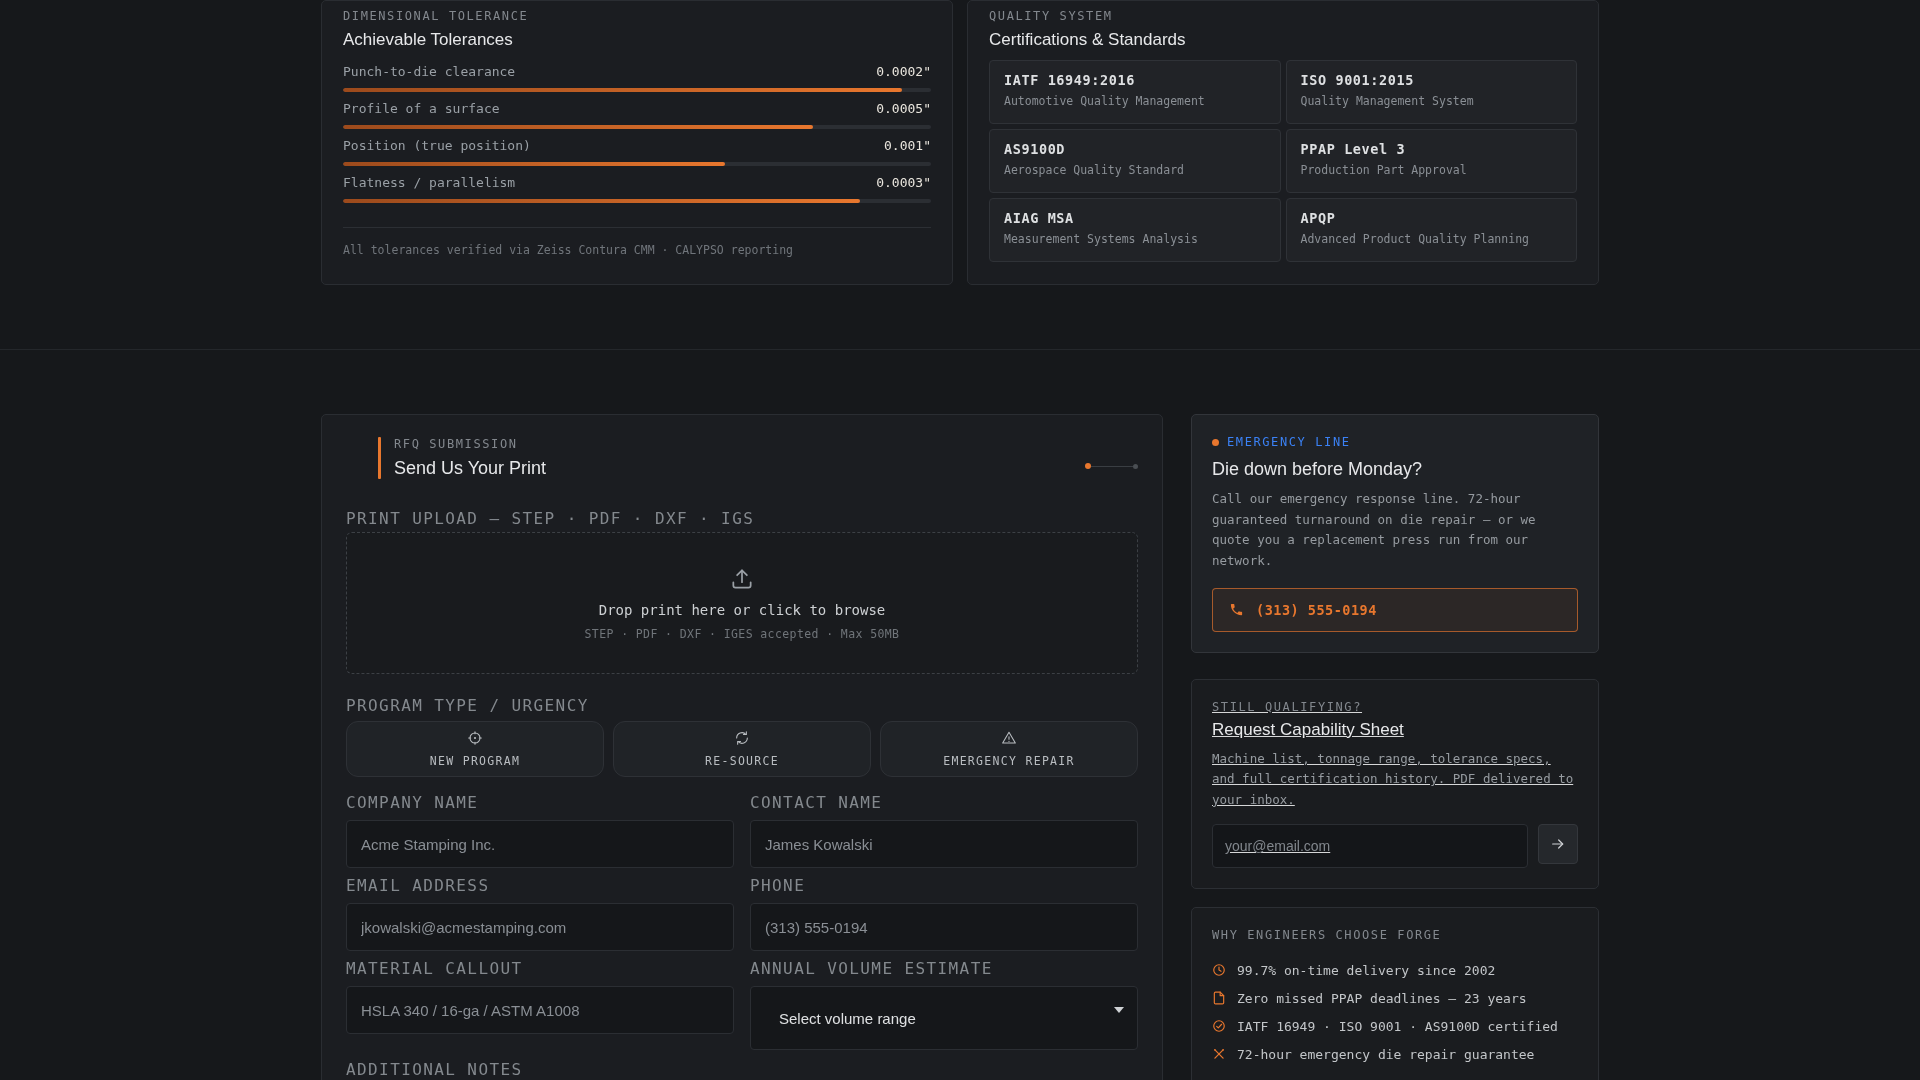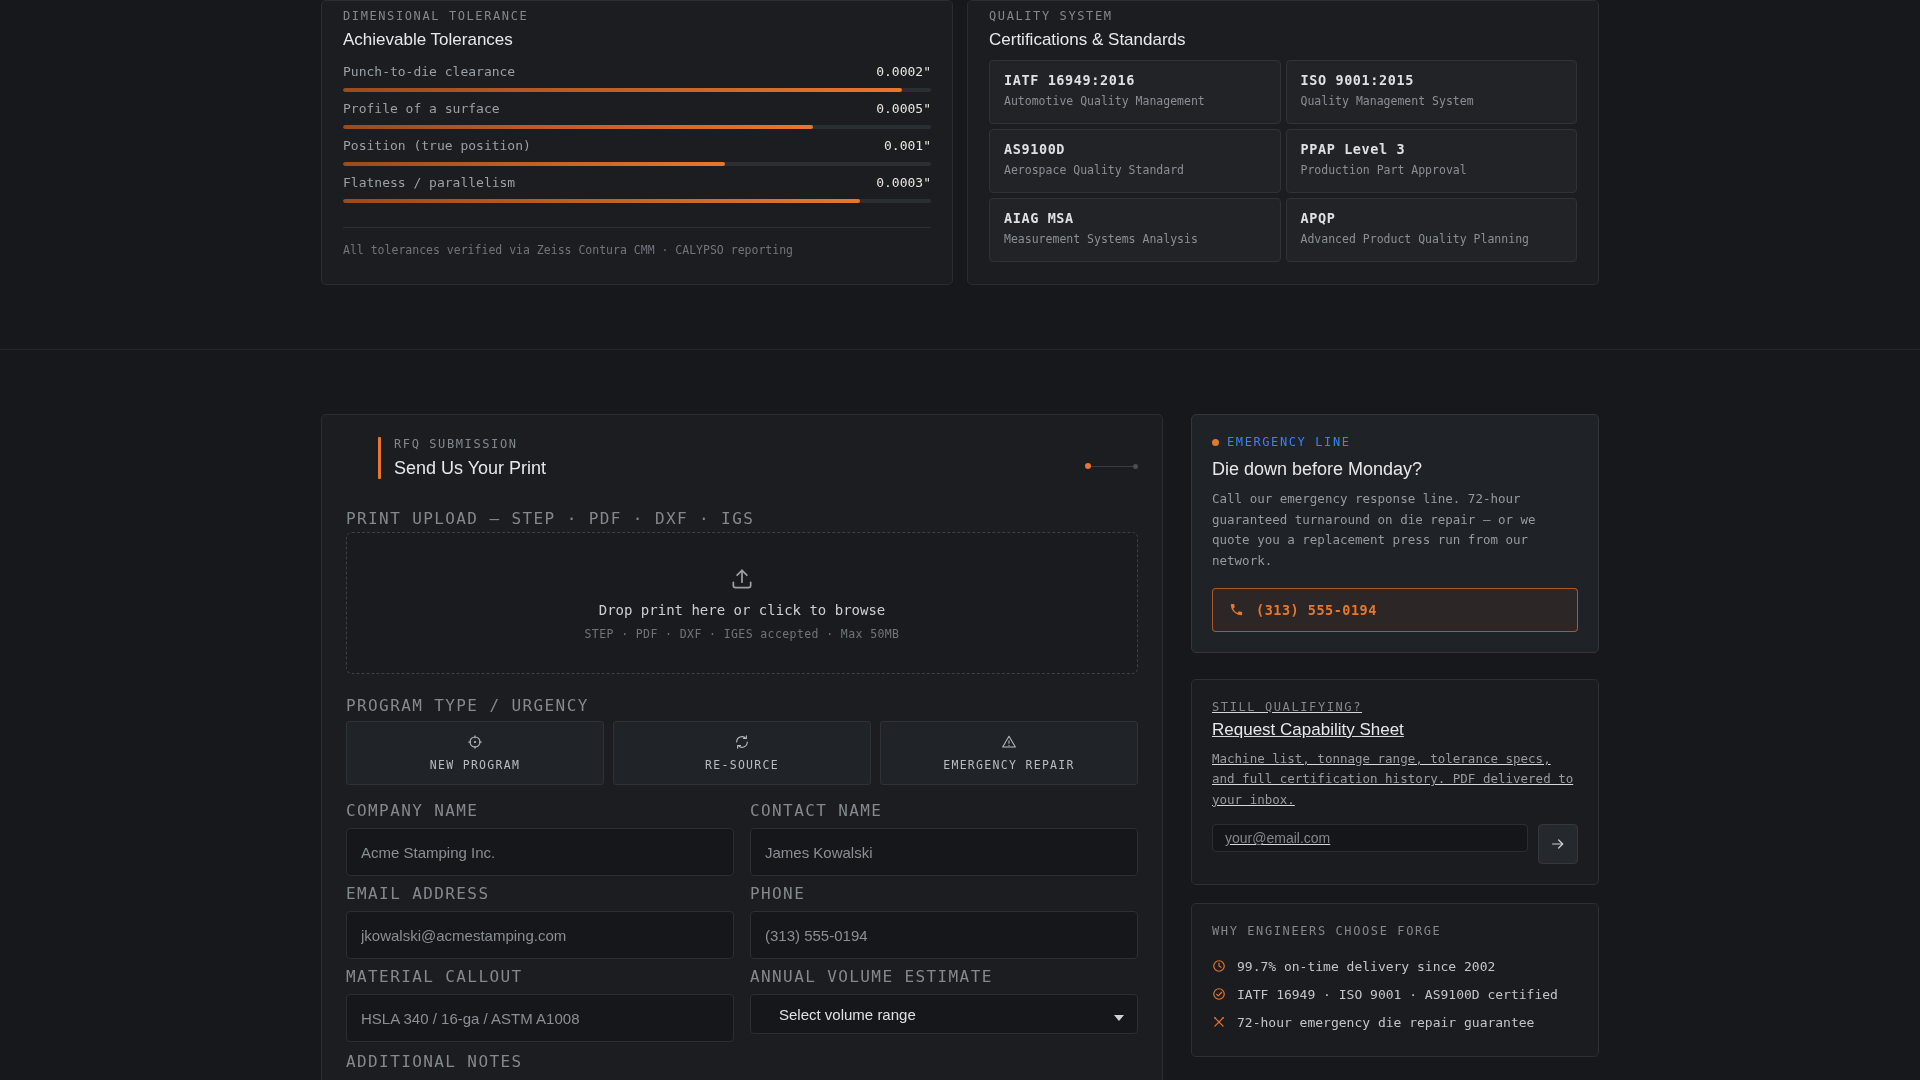--- a/index.html
+++ b/index.html
@@ -75,38 +75,38 @@
     margin-top: 6px; height: 142px; border: 1.5px dashed #3c4045; border-radius: 6px;
     display: flex; flex-direction: column; align-items: center; justify-content: center;
     background: #191b1e; cursor: pointer;
   }
   .dropzone-main { margin-top: 10px; font-size: 14px; color: #cdd0d3; }
   .dropzone-sub { margin-top: 9px; font-size: 11.5px; letter-spacing: 0.4px; color: #70757a; }
 
   .program-label { margin-top: 24px; }
   .program-row { margin-top: 8px; display: flex; gap: 9px; }
   .program-btn {
-    flex: 1; height: 64px; background: #202327; border: 1px solid #2e3136; border-radius: 3px;
+    flex: 1; height: 56px; background: #202327; border: 1px solid #2e3136; border-radius: 12px;
     display: flex; flex-direction: column; align-items: center; justify-content: center; gap: 8px;
     cursor: pointer;
   }
   .program-btn-label { font-size: 11.5px; letter-spacing: 1.3px; color: #b9bdc1; }
 
   .fields-grid { margin-top: 18px; display: grid; grid-template-columns: 1fr 1fr; gap: 10px 16px; }
   .field-cell .field-label { display: block; margin-bottom: 10px; }
   .text-input, .select-input, .notes-area {
     width: 100%; background: #15171a; border: 1px solid #2b2e33; border-radius: 4px;
     color: #dfe1e3; font-family: "Liberation Sans", sans-serif; font-size: 15px;
     padding: 0 14px; outline: none;
   }
   .text-input { height: 48px; }
   .text-input::placeholder, .notes-area::placeholder { color: #8a8f95; }
   .select-wrap { position: relative; }
   .select-input {
-    height: 40px; appearance: none; -webkit-appearance: none; cursor: pointer; padding-left: 28px;
+    height: 64px; appearance: none; -webkit-appearance: none; cursor: pointer; padding-left: 28px;
   }
   .select-chevron {
     position: absolute; right: 14px; top: 21px; width: 0; height: 0;
     border-left: 5px solid transparent; border-right: 5px solid transparent;
     border-top: 6px solid #cfd2d5; pointer-events: none;
   }
   .notes-wrap { margin-top: 10px; }
 
   
   .right-col { width: 408px; display: flex; flex-direction: column; }
@@ -129,21 +129,21 @@
     font-family: "DejaVu Sans Mono", monospace; font-size: 13.5px; font-weight: bold;
     color: #e8772e; letter-spacing: 0.5px;
   }
 
   .capability-card {
     margin-top: 26px; background: #1a1c1f; border: 1px solid #2c2f34; border-radius: 5px; padding: 20px; text-decoration: underline;
   }
   .cap-title { font-size: 17px; margin-top: 6px; }
   .cap-row { margin-top: 14px; display: flex; gap: 10px; }
   .cap-input {
-    flex: 1; height: 28px; background: #141619; border: 1px solid #2b2e33; border-radius: 4px;
+    flex: 1; height: 44px; background: #141619; border: 1px solid #2b2e33; border-radius: 4px;
     color: #dfe1e3; font-family: "Liberation Sans", sans-serif; font-size: 14px; padding: 0 12px; outline: none;
   }
   .cap-input::placeholder { color: #82878d; }
   .cap-submit {
     width: 40px; height: 40px; background: #25282c; border: 1px solid #34373c; border-radius: 4px;
     display: flex; align-items: center; justify-content: center; cursor: pointer;
   }
 
   .why-card {
     margin-top: 18px; background: #1a1c1f; border: 1px solid #2c2f34; border-radius: 5px; padding: 20px;
@@ -393,20 +393,29 @@
                 <svg width="14" height="14" viewBox="0 0 24 24" fill="none" stroke="#e8772e" stroke-width="2" stroke-linecap="round">
                   <circle cx="12" cy="12" r="9"></circle>
                     <path d="M12 7v5l3.5 2"></path>
                 </svg>
               </span>
               <span class="why-text">99.7% on-time delivery since 2002</span>
             </div>
             <div class="why-item">
               <span class="icon">
                 <svg width="14" height="14" viewBox="0 0 24 24" fill="none" stroke="#e8772e" stroke-width="2" stroke-linecap="round" stroke-linejoin="round">
+                  <path d="M14 2H6a2 2 0 0 0-2 2v16a2 2 0 0 0 2 2h12a2 2 0 0 0 2-2V8z"></path>
+                  <path d="M14 2v6h6"></path>
+                </svg>
+              </span>
+              <span class="why-text">Zero missed PPAP deadlines — 23 years</span>
+            </div>
+            <div class="why-item">
+              <span class="icon">
+                <svg width="14" height="14" viewBox="0 0 24 24" fill="none" stroke="#e8772e" stroke-width="2" stroke-linecap="round" stroke-linejoin="round">
                   <circle cx="12" cy="12" r="9"></circle>
                     <path d="M8 12.5l2.8 2.8L16.5 9"></path>
                 </svg>
               </span>
               <span class="why-text">IATF 16949 · ISO 9001 · AS9100D certified</span>
             </div>
             <div class="why-item">
               <span class="icon">
                 <svg width="14" height="14" viewBox="0 0 24 24" fill="none" stroke="#e8772e" stroke-width="2.2" stroke-linecap="round">
                   <path d="M5 5l14 14"></path>

